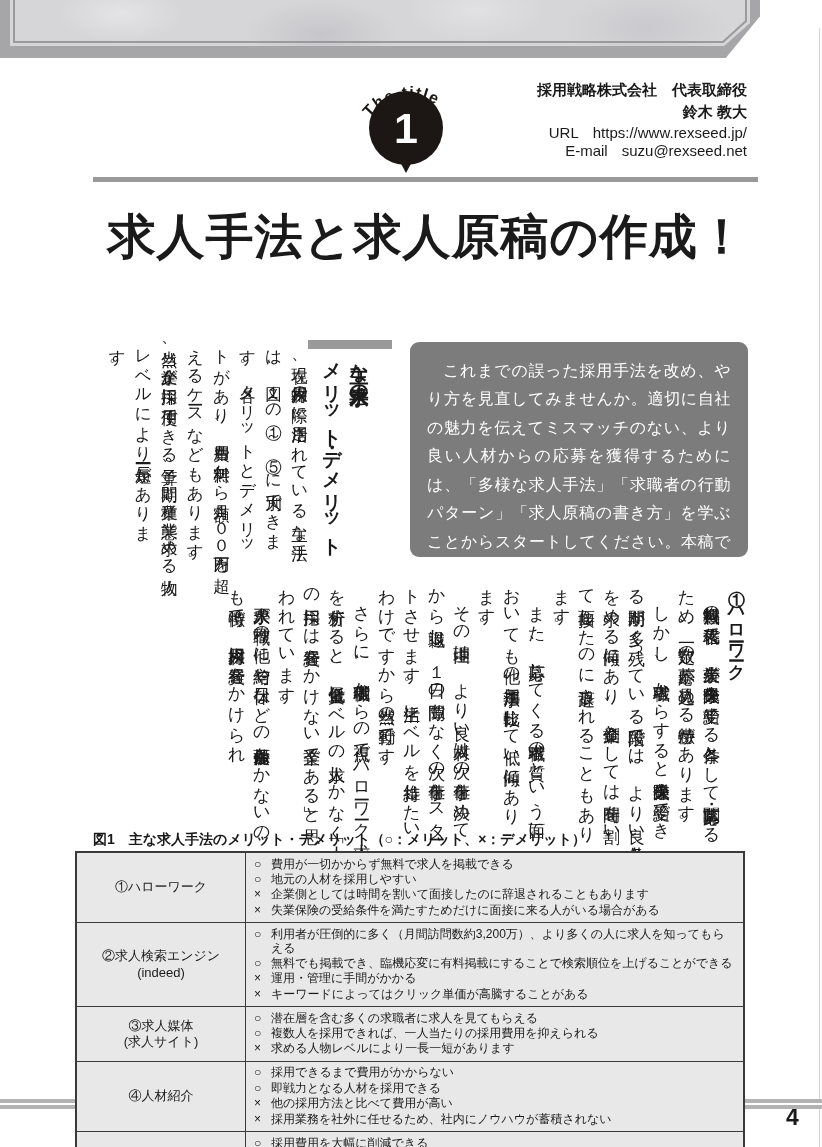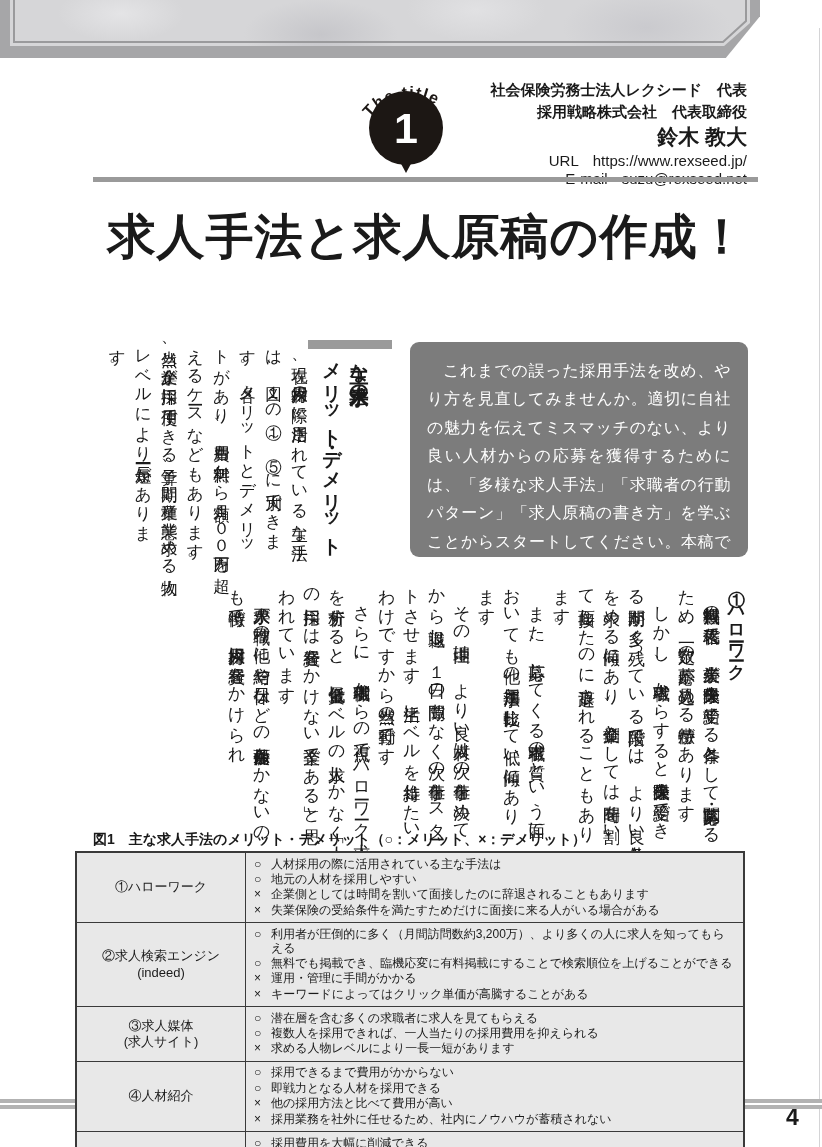--- a/index.html
+++ b/index.html
@@ -20,21 +20,21 @@
     clip-path:polygon(0 0,100% 0,100% 50%,96.5% 100%,0 100%);}
   .banner-frame{position:absolute;left:0;top:0;}
 
   
   .edge-line{position:absolute;left:819px;top:28px;width:1px;height:1119px;background:#d4d4d6;}
 
   
   .badge{position:absolute;left:350px;top:60px;width:114px;height:118px;}
   .author{position:absolute;right:75px;top:82px;text-align:right;line-height:1.0;}
   .author .org{font-size:15px;font-weight:bold;margin:0 0 7px 0;}
-  .author .name{font-size:21px;font-weight:bold;margin:4px 0 6px 0;}
+  .author .name{font-size:15px;font-weight:bold;margin:4px 0 6px 0;}
   .author .contact{font-size:15px;margin:3px 0 0 0;}
   .author .contact .lbl{margin-right:14px;}
   .header-rule{position:absolute;left:93px;top:177px;width:665px;height:5px;background:#9a9a9a;}
 
   
   .main-title{position:absolute;left:0;top:190px;width:822px;text-align:center;
     font-size:48px;line-height:1.30;font-weight:900;letter-spacing:1px;margin:16px;}
 
   
   .vsec1{position:absolute;left:62px;top:338px;width:310px;height:230px;
@@ -99,21 +99,20 @@
     </defs>
     <text font-size="16" font-weight="bold" font-family="Liberation Sans, sans-serif" fill="#1c1714" letter-spacing="1.5">
       <textPath href="#arcPath" startOffset="50%" text-anchor="middle">The title</textPath>
     </text>
     <circle cx="56" cy="68" r="37" fill="#1c1714"></circle>
     <polygon points="49,100 63,100 56,113" fill="#1c1714"></polygon>
     <text x="56" y="83" text-anchor="middle" font-size="43" font-weight="bold" font-family="Liberation Sans, sans-serif" fill="#ffffff">1</text>
   </svg>
 
   <div class="author">
-    <p class="org">社会保険労務士法人レクシード　代表</p>
     <p class="org">採用戦略株式会社　代表取締役</p>
     <p class="name">鈴木 教大</p>
     <p class="contact">
       <span class="lbl">URL</span><span>https://www.rexseed.jp/</span>
     </p>
     <p class="contact">
       <span class="lbl">E-mail</span><span>suzu@rexseed.net</span>
     </p>
   </div>
 
@@ -150,21 +149,21 @@
 
   <table class="fig-table">
     <tbody>
       <tr>
         <td class="tlabel">
           <div>①ハローワーク</div>
         </td>
         <td class="tbody-cell">
           <div class="titem">
               <span class="mark">○</span>
-              <span class="txt">人材採用の際に活用されている主な手法は</span>
+              <span class="txt">費用が一切かからず無料で求人を掲載できる</span>
             </div>
           <div class="titem">
               <span class="mark">○</span>
               <span class="txt">地元の人材を採用しやすい</span>
             </div>
           <div class="titem">
               <span class="mark">×</span>
               <span class="txt">企業側としては時間を割いて面接したのに辞退されることもあります</span>
             </div>
           <div class="titem">

